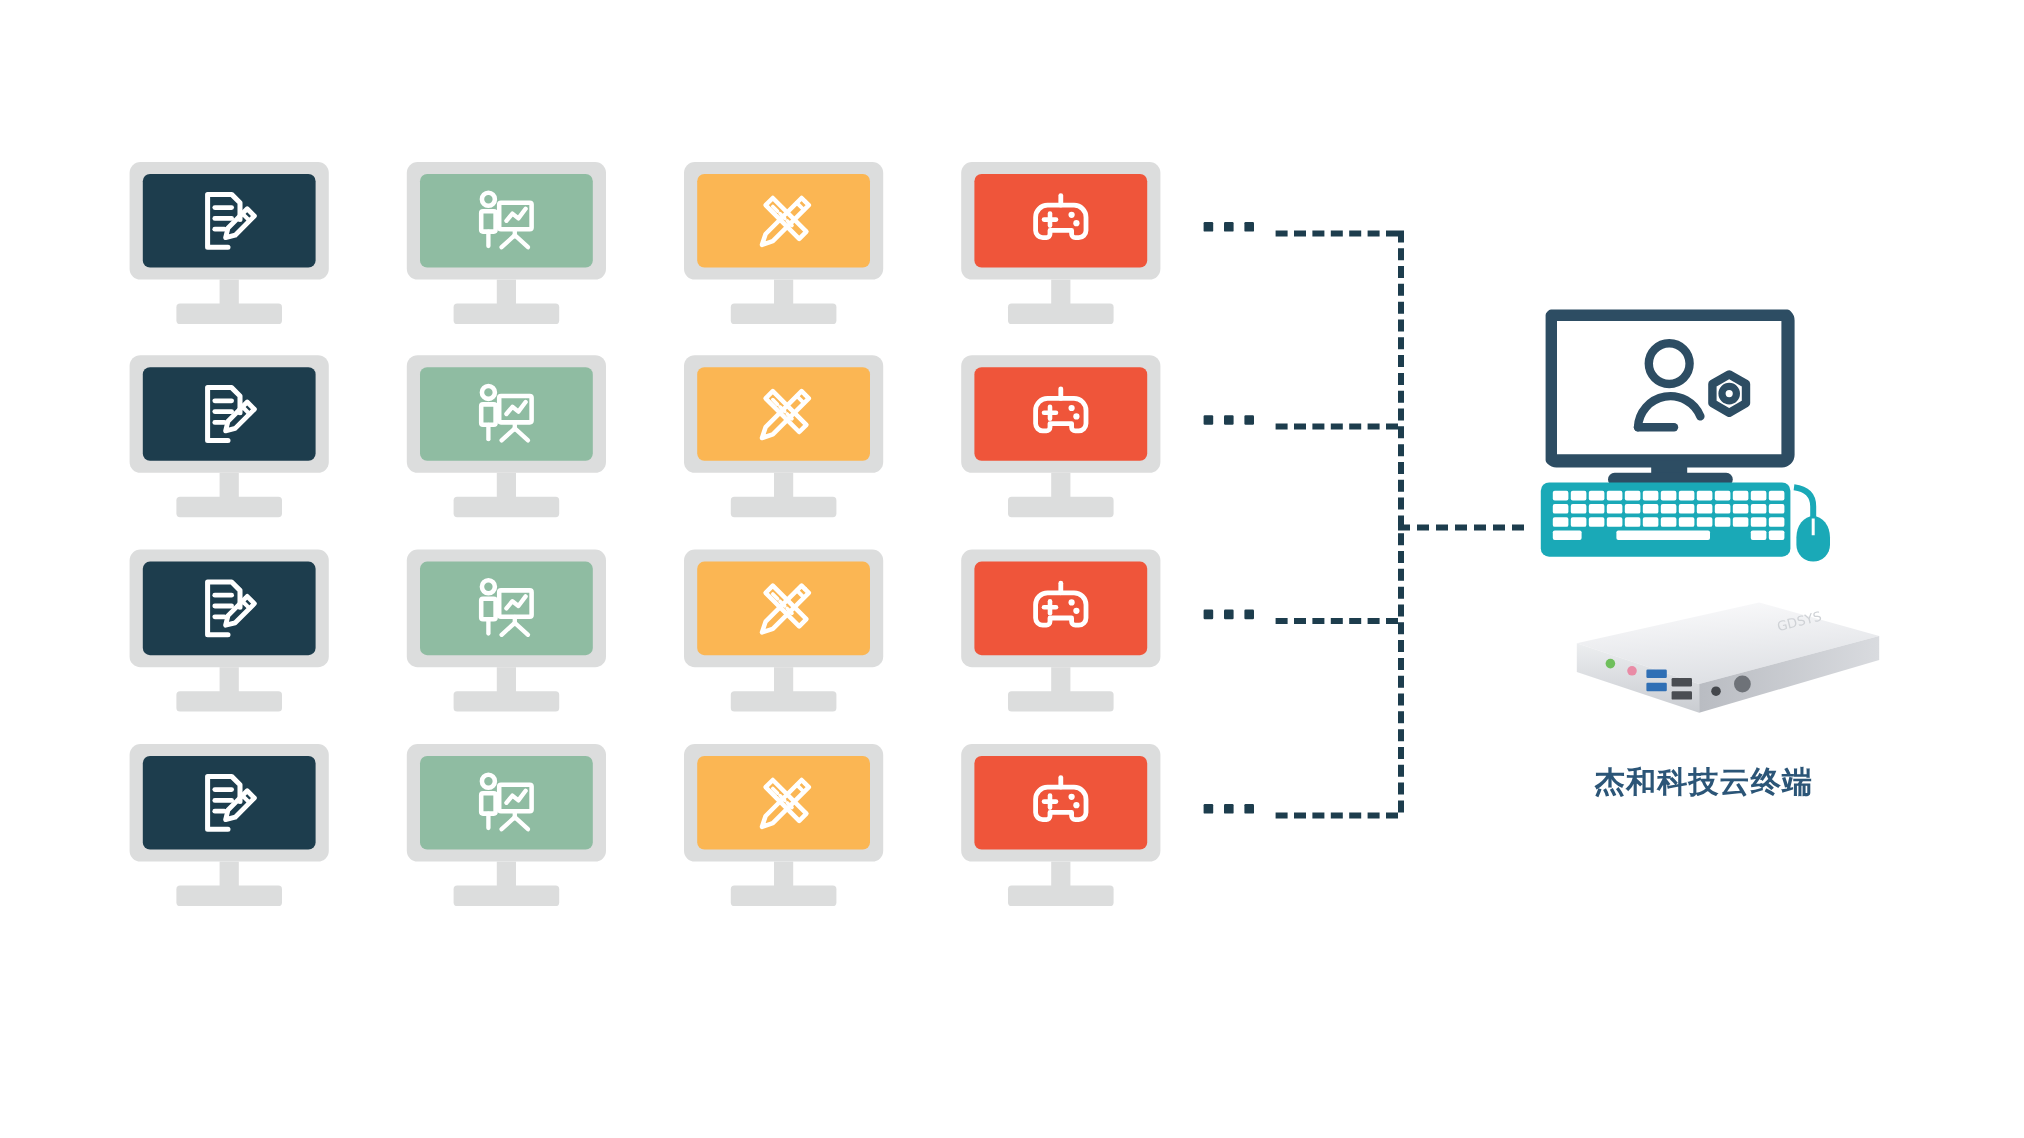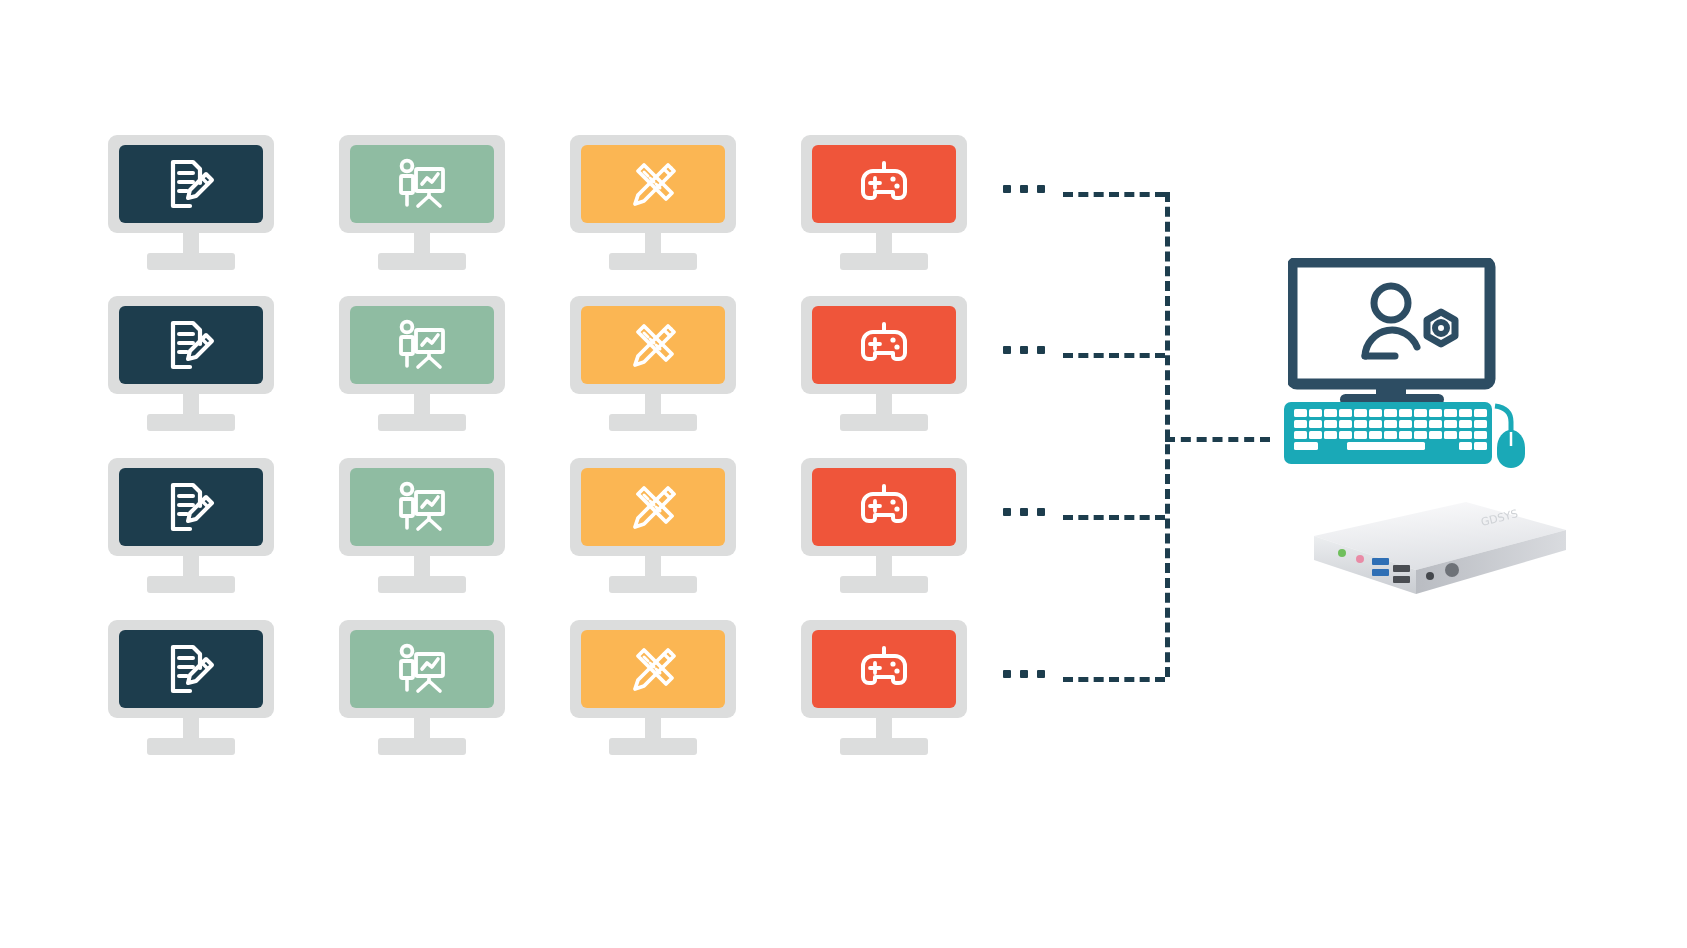--- a/index.html
+++ b/index.html
@@ -455,14 +455,15 @@
           <circle cx="72" cy="63" r="4" fill="#6fbf5c"></circle>
           <circle cx="90" cy="69" r="4" fill="#e98ba6"></circle>
           <rect x="102" y="68" width="17" height="7" rx="1" fill="#2f6fb5"></rect>
           <rect x="102" y="79" width="17" height="7" rx="1" fill="#2f6fb5"></rect>
           <rect x="123" y="75" width="17" height="7" rx="1" fill="#4a4d52"></rect>
           <rect x="123" y="86" width="17" height="7" rx="1" fill="#4a4d52"></rect>
           <circle cx="160" cy="86" r="4" fill="#44474c"></circle>
           <circle cx="182" cy="80" r="7" fill="#6e7278"></circle>
         </g>
       </svg>
+      <div class="term-label">杰和科技云终端</div>
     </div>
   </div>
 
 </body></html>

